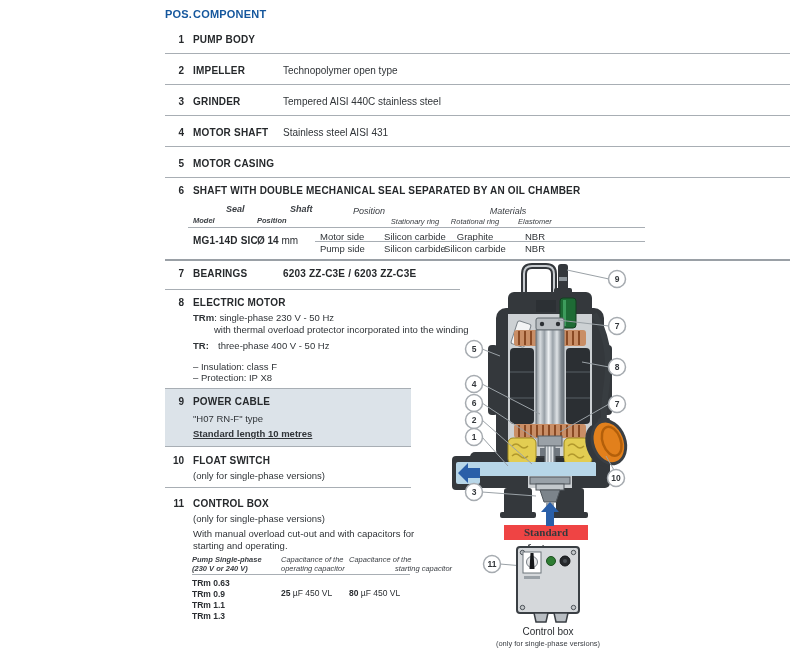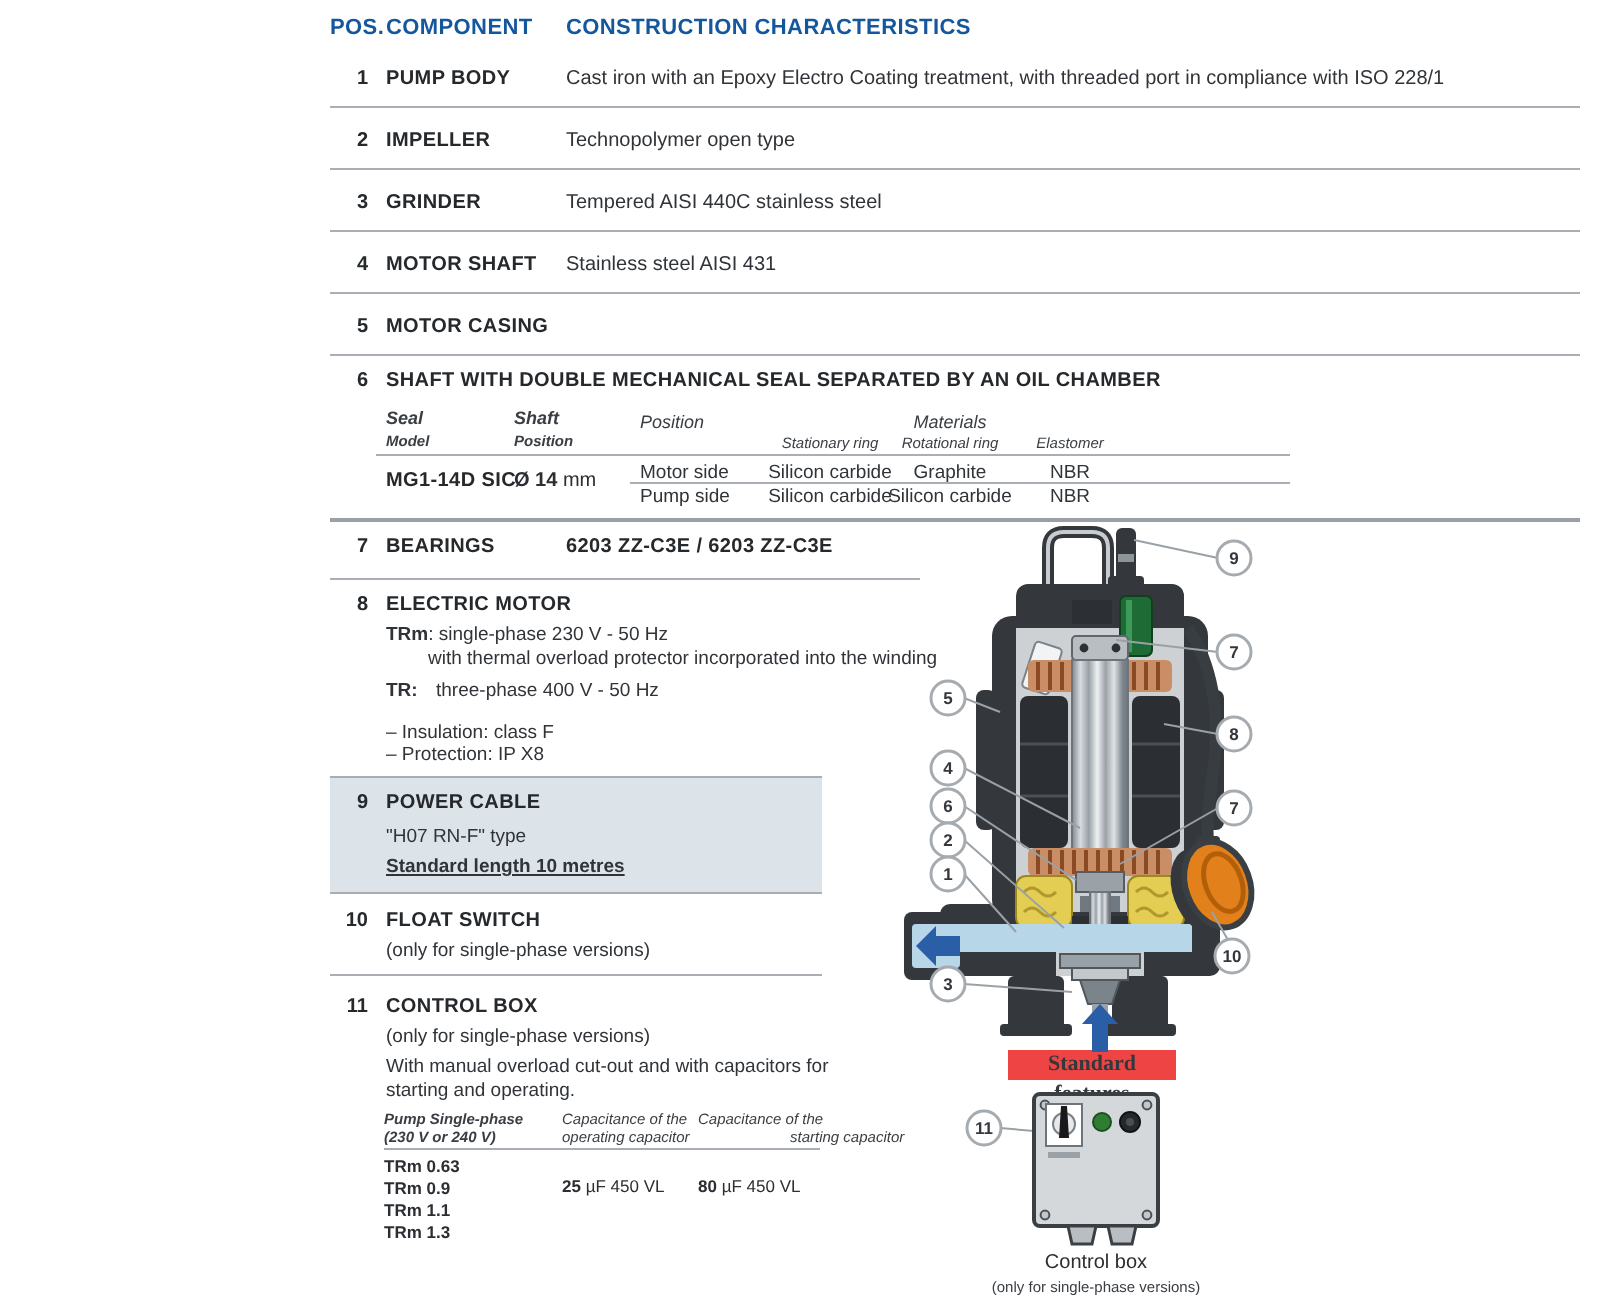--- a/index.html
+++ b/index.html
@@ -12,40 +12,38 @@
   .desc{font-size:10px;color:#303438;}
   .small{font-size:9.5px;color:#303438;}
   .rule{background:#a8aeb4;height:1px;}
   .rule2{background:#9aa0a6;height:2px;}
   .band{background:#dce3e9;}
   .it{font-style:italic;}
   .b{font-weight:bold;}
   .u{text-decoration:underline;}
   .t7{font-size:7.5px;}
   .t85{font-size:8.5px;}
-  .t9{font-size:9px;}
+  .t9{font-size:9px;margin-left:33px;}
   .ctr{text-align:center;}
   .gray{color:#3a3e43;}
   svg text{font-family:"Liberation Sans",sans-serif;}
   .sf-label{background:#ef4444;color:#34383c;font-size:11px;font-weight:bold;line-height:15px;font-family:Liberation Serif, serif;}
   .cap{font-size:10px;color:#2b2e32;}
   .capnote{font-size:7.5px;color:#3a3e43;}
 </style>
 </head>
 <body>
 
 <div class="page">
 
   <span class="abs hdr" style="left:165px;top:8px;">POS.</span>
   <span class="abs hdr" style="left:193px;top:8px;">COMPONENT</span>
-  <span class="abs hdr" style="left:283px;top:8px;">CONSTRUCTION CHARACTERISTICS</span>
 
   <span class="abs pos" style="left:164px;top:34px;">1</span>
   <span class="abs comp" style="left:193px;top:34px;">PUMP BODY</span>
-  <span class="abs desc" style="left:283px;top:34px;">Cast iron with an Epoxy Electro Coating treatment, with threaded port in compliance with ISO 228/1</span>
   <div class="abs rule" style="left:165px;top:53px;width:625px;"></div>
 
   <span class="abs pos" style="left:164px;top:65px;">2</span>
   <span class="abs comp" style="left:193px;top:65px;">IMPELLER</span>
   <span class="abs desc" style="left:283px;top:65px;">Technopolymer open type</span>
   <div class="abs rule" style="left:165px;top:84px;width:625px;"></div>
 
   <span class="abs pos" style="left:164px;top:96px;">3</span>
   <span class="abs comp" style="left:193px;top:96px;">GRINDER</span>
   <span class="abs desc" style="left:283px;top:96px;">Tempered AISI 440C stainless steel</span>

